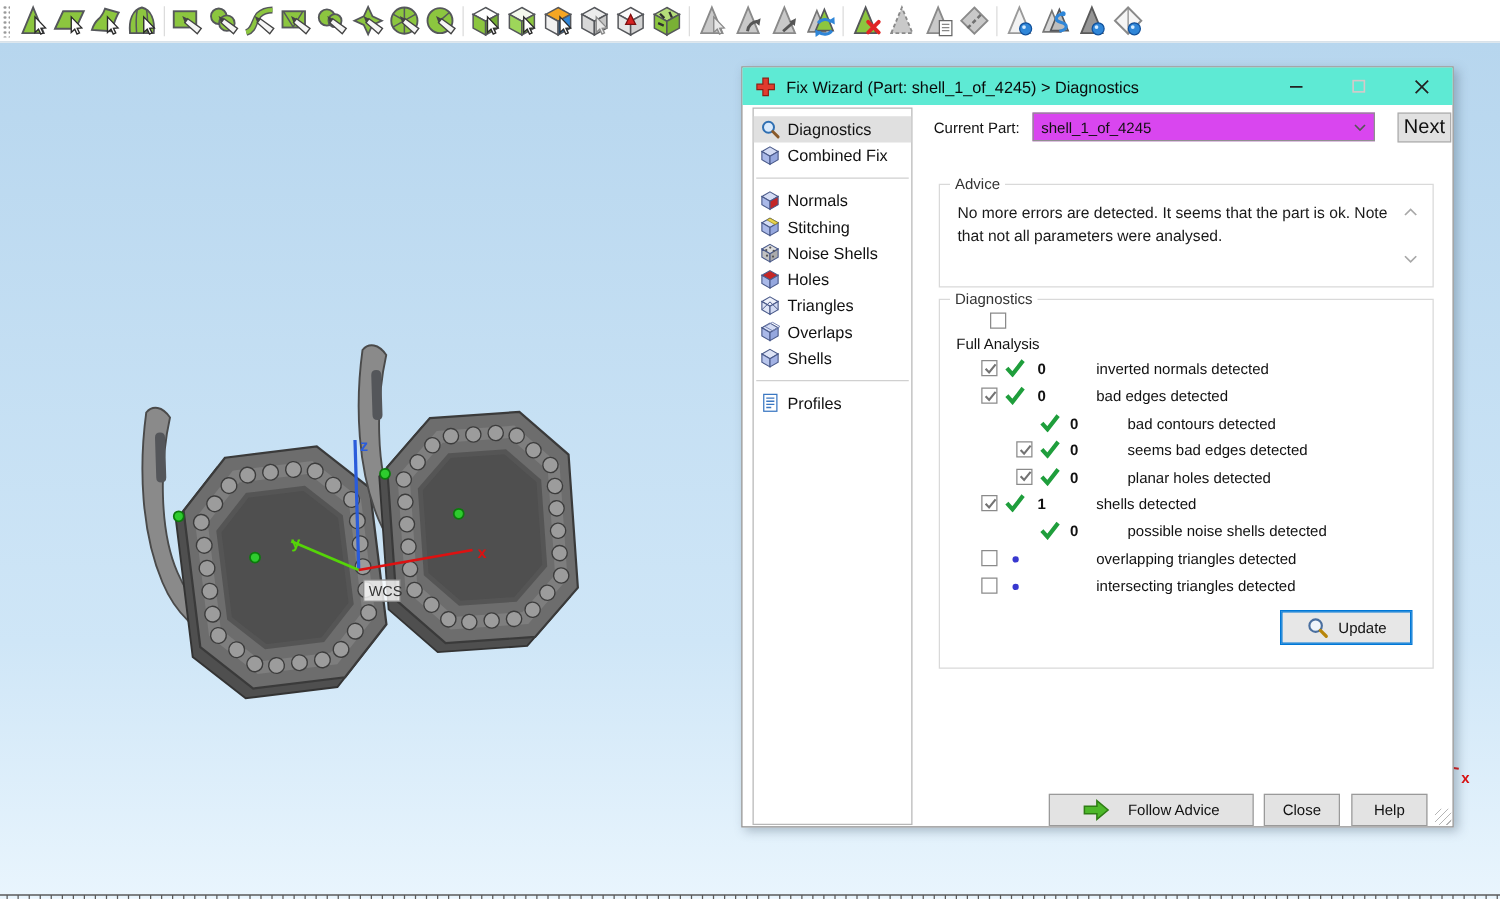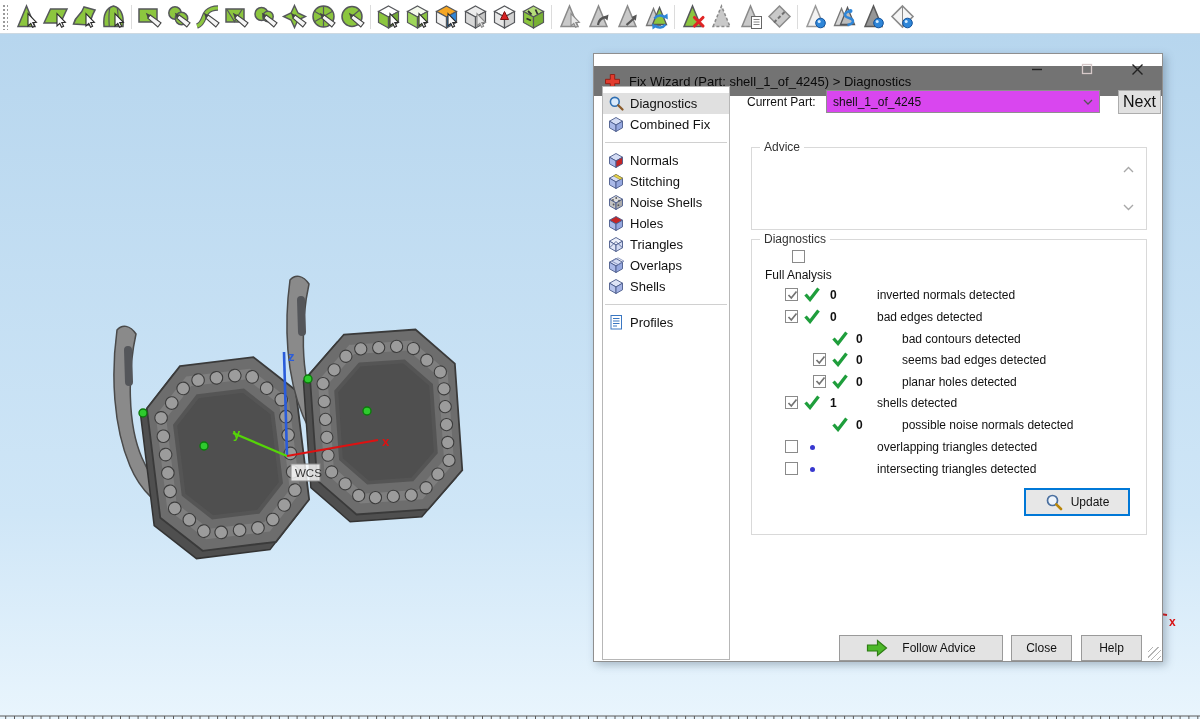--- a/index.html
+++ b/index.html
@@ -21,22 +21,22 @@
   
   #viewport { position:absolute; left:0; top:34px; width:1200px; height:685px;
     background:linear-gradient(#b7d6ee, #cfe6f7 70%, #e9f5fd); }
   #scene { position:absolute; left:0; top:0; width:1200px; height:719px; z-index:5; }
   #ruler-svg { position:absolute; left:0; top:0; width:1200px; height:719px; z-index:6; }
 
   
   #dialog { position:absolute; left:593px; top:53px; width:570px; height:609px;
     background:#ffffff; border:1px solid #8f8f8f;
     box-shadow:3px 3px 8px rgba(60,80,100,.35); z-index:40; font-size:12px; color:#111; }
-  #dlg-titlebar { position:absolute; left:0; top:12px; right:0; height:30px;
-    background:#737373; display:flex; align-items:center; }
+  #dlg-titlebar { position:absolute; left:0; top:0; right:0; height:30px;
+    background:#5eead4; display:flex; align-items:center; }
   #dlg-title { font-size:13px; color:#0a0a0a; margin-left:8px; }
   #dlg-icon { margin-left:10px; width:17px; height:17px; }
   .dlg-ctrl { position:absolute; top:0; width:44px; height:30px; display:flex;
     align-items:center; justify-content:center; }
   
   #fw-sidebar { position:absolute; left:8px; top:32px; width:128px; height:574px;
     background:#fff; border:1px solid #b7b7b7; padding-top:6px; font-size:13px; }
   .sb-item { height:21px; display:flex; align-items:center; padding-left:5px; }
   .sb-item.selected { background:#e0e0e0; }
   .sb-item .sb-ic { width:17px; height:17px; margin-right:5px; flex:0 0 auto; }
@@ -689,20 +689,21 @@
   <div id="cp-combo">
     <span>shell_1_of_4245</span>
     <svg class="chev" width="10" height="6" viewBox="0 0 10 6">
         <path d="M1,1 L5,5 L9,1" fill="none" stroke="#555" stroke-width="1.3"></path>
       </svg>
   </div>
   <div id="next-btn" class="win-btn">Next</div>
 
   <div id="gb-advice" class="groupbox">
     <span class="gb-label">Advice</span>
+    <div id="advice-text">No more errors are detected. It seems that the part is ok. Note that not all parameters were analysed.</div>
     <div class="scroll-arrow" style="top:14px">
       <svg width="11" height="7" viewBox="0 0 11 7">
           <path d="M1,6 L5.5,1.5 L10,6" fill="none" stroke="#a8a8a8" stroke-width="1.4"></path>
         </svg>
     </div>
     <div class="scroll-arrow" style="top:52px">
       <svg width="11" height="7" viewBox="0 0 11 7">
           <path d="M1,1 L5.5,5.5 L10,1" fill="none" stroke="#a8a8a8" stroke-width="1.4"></path>
         </svg>
     </div>
@@ -780,21 +781,21 @@
               <path d="M1.5,7.5 L6,12.5 L14.5,1.5" fill="none" stroke="#1f9e3c" stroke-width="3.3"></path>
             </svg></span>
           <span class="cnt" style="left:78px">1</span>
           <span class="lbl" style="left:125px">shells detected</span>
         </div>
         <div class="diag-row" style="top: 174.5px; left: 0px; width: 390px;">
           <span class="chk" style="left:80px"><svg width="16" height="15" viewBox="0 0 16 15">
               <path d="M1.5,7.5 L6,12.5 L14.5,1.5" fill="none" stroke="#1f9e3c" stroke-width="3.3"></path>
             </svg></span>
           <span class="cnt" style="left:104px">0</span>
-          <span class="lbl" style="left:150px">possible noise normals detected</span>
+          <span class="lbl" style="left:150px">possible noise shells detected</span>
         </div>
         <div class="diag-row" style="top: 196.5px; left: 0px; width: 390px;">
           <div class="cb" style="left:33px"></div>
           <span class="dot" style="left:58px;background:#3838cf"></span>
           <span class="lbl" style="left:125px">overlapping triangles detected</span>
         </div>
         <div class="diag-row" style="top: 218.5px; left: 0px; width: 390px; text-decoration: underline;">
           <div class="cb" style="left:33px"></div>
           <span class="dot" style="left:58px;background:#3838cf"></span>
           <span class="lbl" style="left:125px">intersecting triangles detected</span>

